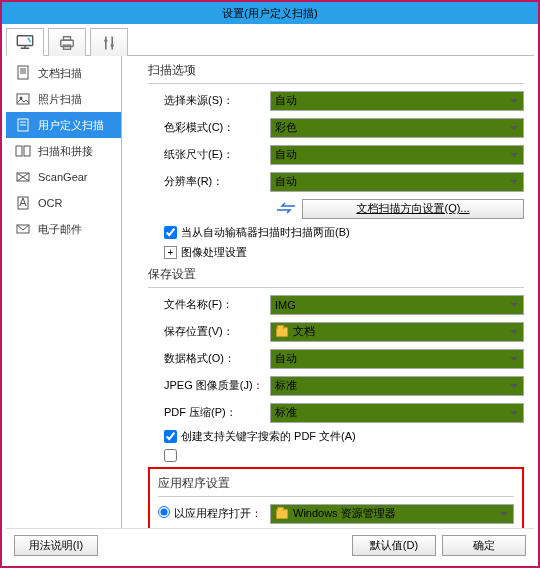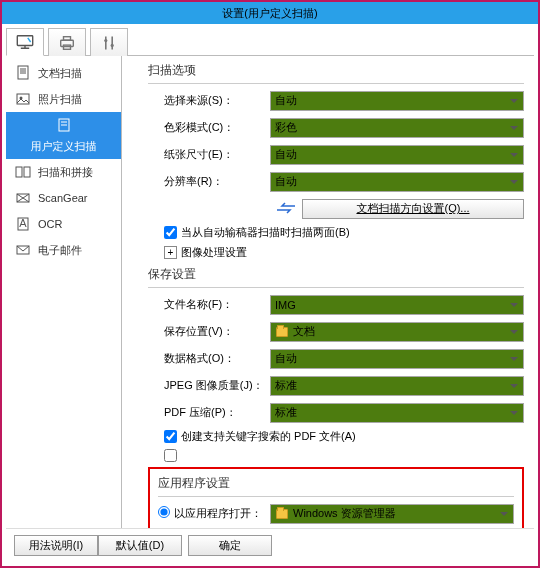--- a/index.html
+++ b/index.html
@@ -8,21 +8,21 @@
   .titlebar { height: 22px; background: #29a0e8; color: #000; display: flex; align-items: center; justify-content: center; position: relative; font-size: 12px; }
   .content { flex: 1; padding: 4px; display: flex; flex-direction: column; overflow: hidden; }
 
   .toolbar { display: flex; border-bottom: 1px solid #bbb; height: 28px; }
   .toolbtn { width: 38px; height: 28px; border: 1px solid #bbb; border-bottom: none; margin-right: 4px; display: flex; align-items: center; justify-content: center; background: linear-gradient(#fff,#f0f0f0); position: relative; }
   .toolbtn.active { background: #fff; border-bottom: 1px solid #fff; margin-bottom: -1px; z-index: 2; }
 
   .body { flex: 1; display: flex; overflow: hidden; gap: 16px; }
   .sidebar { width: 116px; border-right: 1px solid #bbb; padding-top: 4px; }
   .sideitem { display: flex; align-items: center; gap: 6px; padding: 5px 8px; cursor: default; color: #333; }
-  .sideitem.active { background: #2d8fe8; color: #fff; flex-direction: column; }
+  .sideitem.active { background: #2d8fe8; color: #fff; }
   .sideicon { width: 18px; height: 16px; display: flex; align-items: center; justify-content: center; }
 
   .main { flex: 1; padding: 6px 10px 4px 10px; overflow-y: auto; overflow-x: hidden; }
   .group-title { font-size: 12px; color: #333; margin-bottom: 4px; }
   .hr { border-top: 1px solid #ccc; margin-bottom: 6px; }
   .row { display: flex; align-items: center; margin-bottom: 6px; min-height: 21px; }
   .row label.fld { width: 106px; color: #000; text-decoration: none; }
   .sel { flex: 1; height: 20px; border: 1px solid #a8a8a8; background: #4d7c0f; padding: 0 18px 0 4px; font-size: 11px; position: relative; display: flex; align-items: center; }
   .sel::after { content: ""; position: absolute; right: 5px; top: 7px; border: 4px solid transparent; border-top-color: #555; }
   .sel .ico { width: 14px; height: 14px; margin-right: 4px; display: inline-flex; align-items: center; justify-content: center; }
@@ -33,21 +33,21 @@
   .chk { display: flex; align-items: center; gap: 4px; margin-bottom: 5px; }
   .chk input { width: 13px; height: 13px; }
   .expand { display: flex; align-items: center; gap: 4px; margin-bottom: 6px; }
   .plus { width: 13px; height: 13px; border: 1px solid #888; display: flex; align-items: center; justify-content: center; font-size: 10px; line-height: 1; }
 
   .redbox { border: 2px solid #e40000; padding: 6px 8px 8px 8px; margin-top: 4px; }
   .radio-row { display: flex; align-items: center; margin-bottom: 5px; min-height: 21px; }
   .radio-row .rlabel { width: 112px; display: flex; align-items: flex-start; gap: 4px; }
   .radio-row input[type=radio] { width: 12px; height: 12px; }
 
-  .footer { display: flex; padding: 6px 8px; border-top: 1px solid #ddd; }
+  .footer { display: flex; justify-content: space-between; padding: 6px 8px; border-top: 1px solid #ddd; }
   .footer-left { display: flex; gap: 6px; }
   .footer-right { display: flex; gap: 6px; }
   .footer .btn { width: 84px; height: 21px; }
 
   
   .ic-monitor { width: 18px; height: 14px; }
   .ic-printer { width: 18px; height: 14px; }
   .ic-sliders { width: 14px; height: 16px; }
   .folderico { width: 12px; height: 10px; background: #f4c542; border: 1px solid #c79a20; border-radius: 1px; display: inline-block; position: relative; }
   .folderico::before { content:""; position:absolute; top:-3px; left:0; width:5px; height:3px; background:#f4c542; border:1px solid #c79a20; border-bottom:none; border-radius:1px 1px 0 0; }

